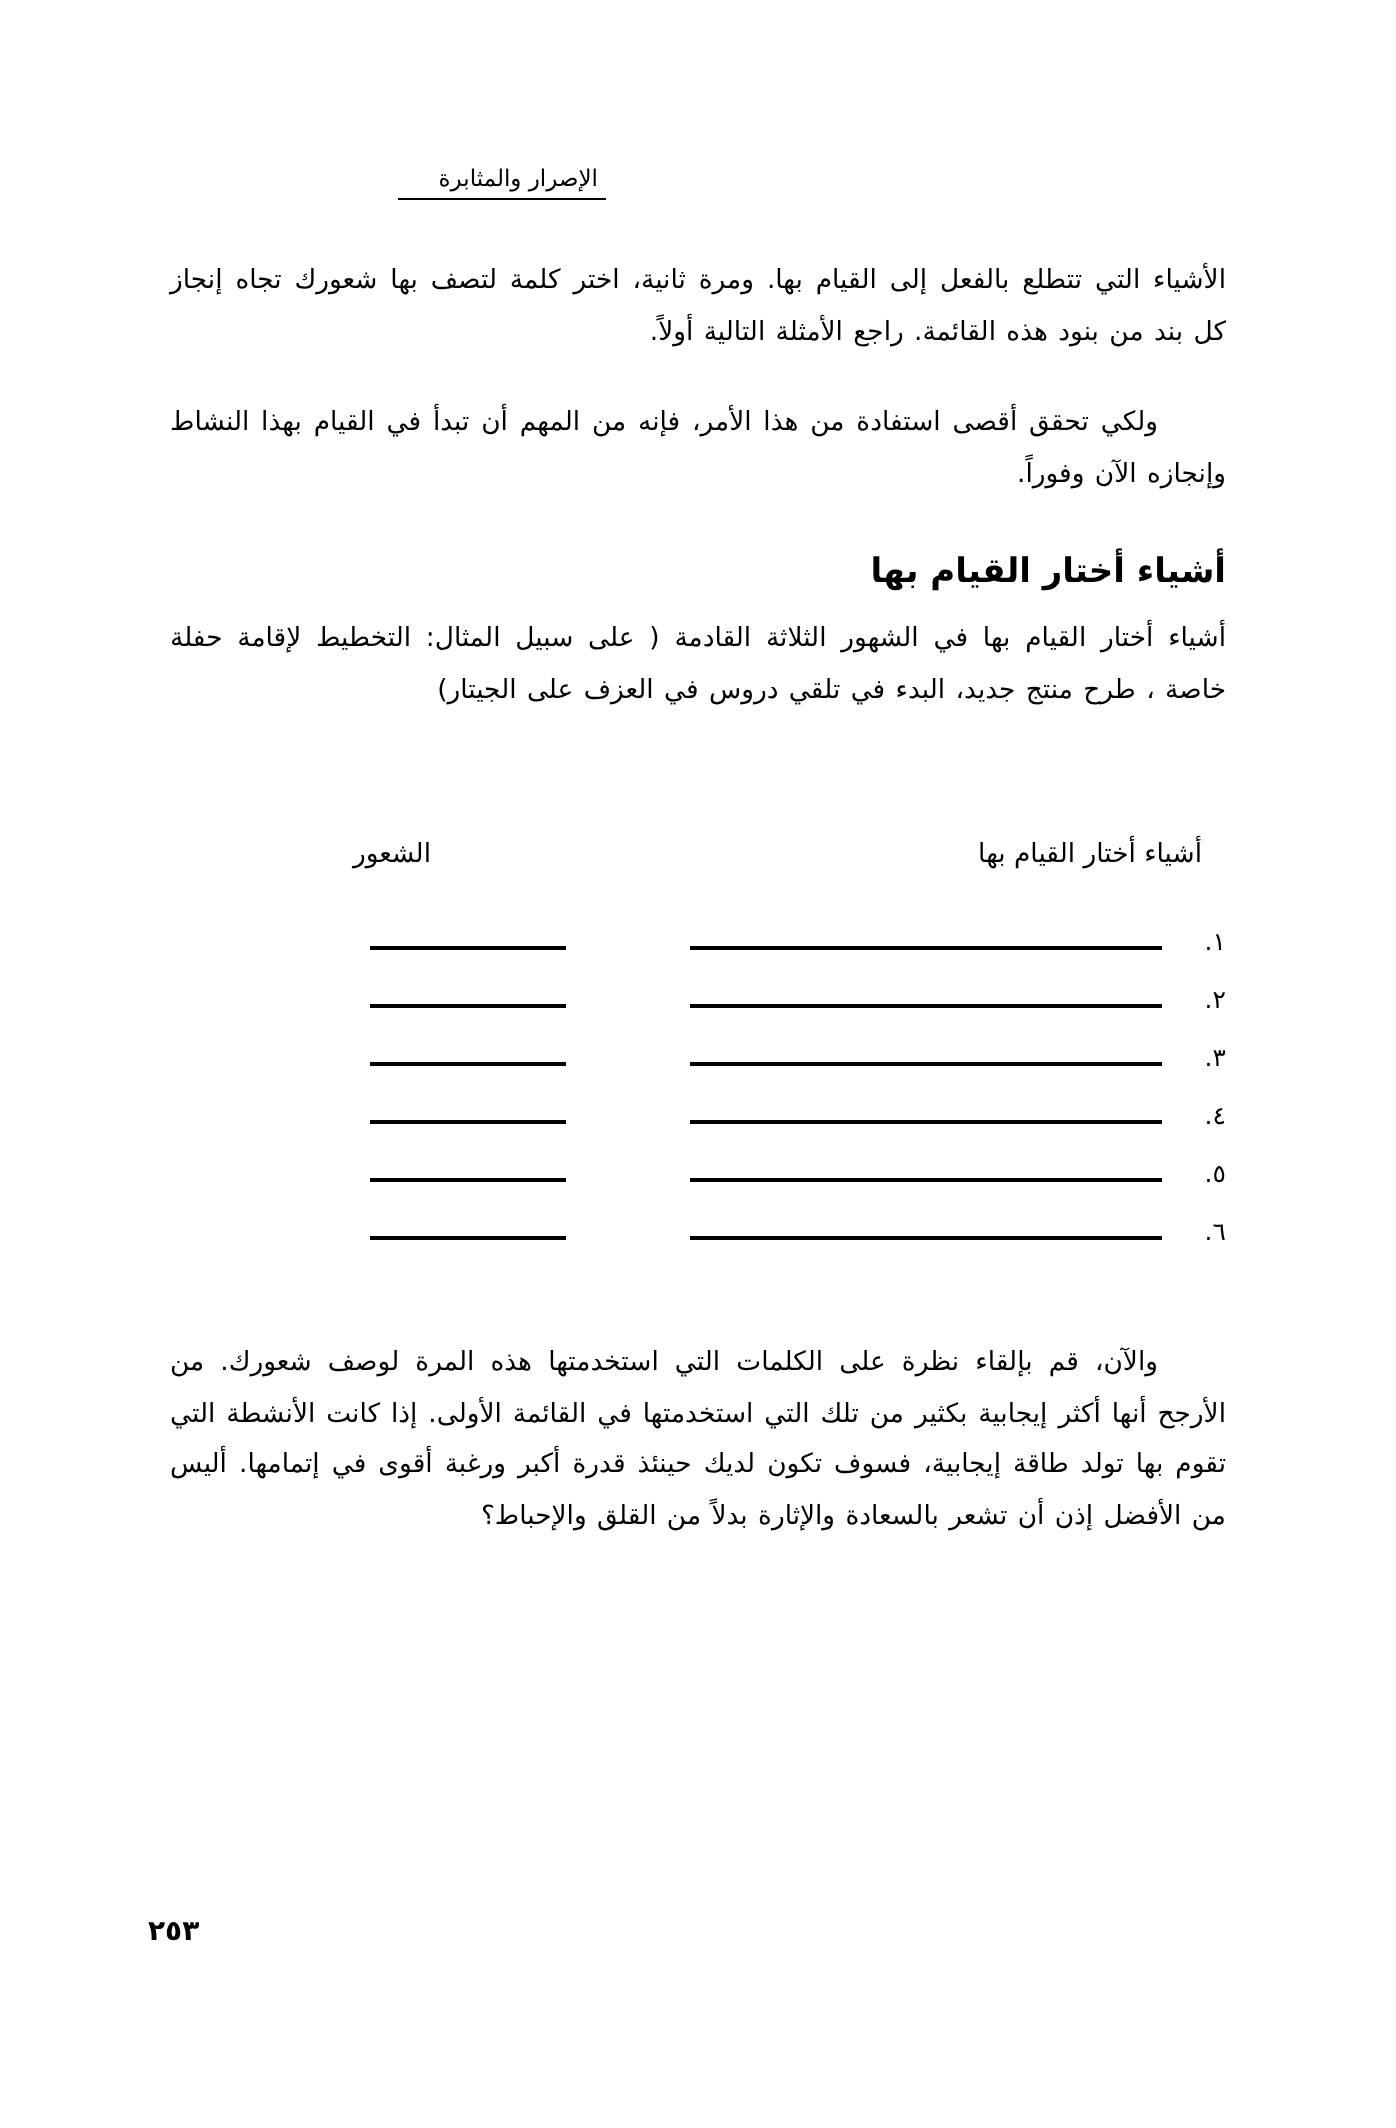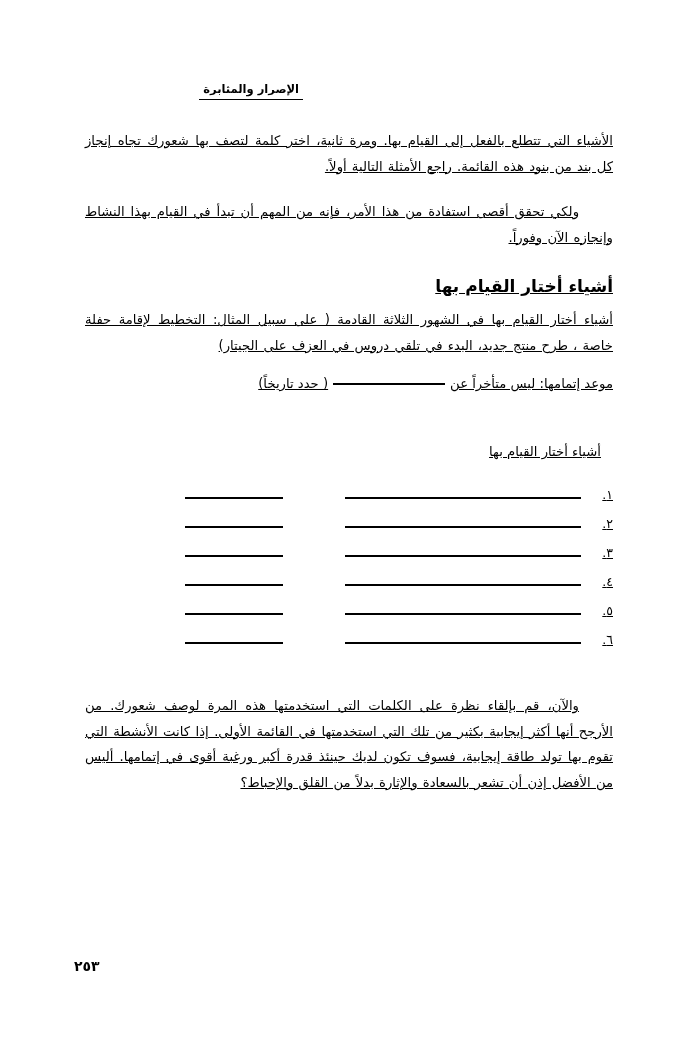--- a/index.html
+++ b/index.html
@@ -24,41 +24,40 @@
     position: absolute;
     top: 78px;
     left: 93px;
     width: 210px;
     text-align: right;
     direction: rtl;
   }
   .running-header .rh-text {
     display: inline-block;
     font-size: 11.5px;
-    font-weight: bold;
+    font-weight: normal;
     letter-spacing: 0px;
     line-height: 1.1;
     padding: 0 4px 1px 4px;
   }
   .running-header .rh-rule {
     display: block;
     width: 104px;
     height: 1.4px;
     background: #000;
     margin-top: 2px;
   }
 
   
   .content {
     position: absolute;
     top: 128px;
     right: 85px;
     left: 85px;
     width: 528px;
-    text-decoration: underline;
   }
 
   p.para {
     margin: 0;
     font-size: 13.2px;
     line-height: 25.5px;
     text-align: justify;
     text-align-last: right;
     direction: rtl;
     word-spacing: 1px;
@@ -187,36 +186,34 @@
     <div class="gap-26"></div>
 
     <h2 class="section-heading">أشياء أختار القيام بها</h2>
 
     <div class="gap-10"></div>
 
     <p class="para">أشياء أختار القيام بها في الشهور الثلاثة القادمة ( على سبيل المثال: التخطيط لإقامة حفلة خاصة ، طرح منتج جديد، البدء في تلقي دروس في العزف على الجيتار)</p>
 
     <div class="gap-14"></div>
 
-    <div class="date-line">
-      <span>موعد إتمامها: ليس متأخراً عن</span><span class="blank-rule"></span><span>( حدد تاريخاً)</span>
-    </div>
 
     <div class="gap-30"></div>
 
 
     <div class="gap-10"></div>
 
 
     <div class="gap-8"></div>
 
     <div class="worksheet">
 
       <div class="ws-head">
         <div class="col-a">أشياء أختار القيام بها</div>
+        <div class="col-b">الشعور</div>
       </div>
 
       <div class="ws-row">
         <div class="num">١.</div>
         <div class="rule-a"></div>
         <div class="spacer"></div>
         <div class="rule-b"></div>
       </div>
 
       <div class="ws-row">

